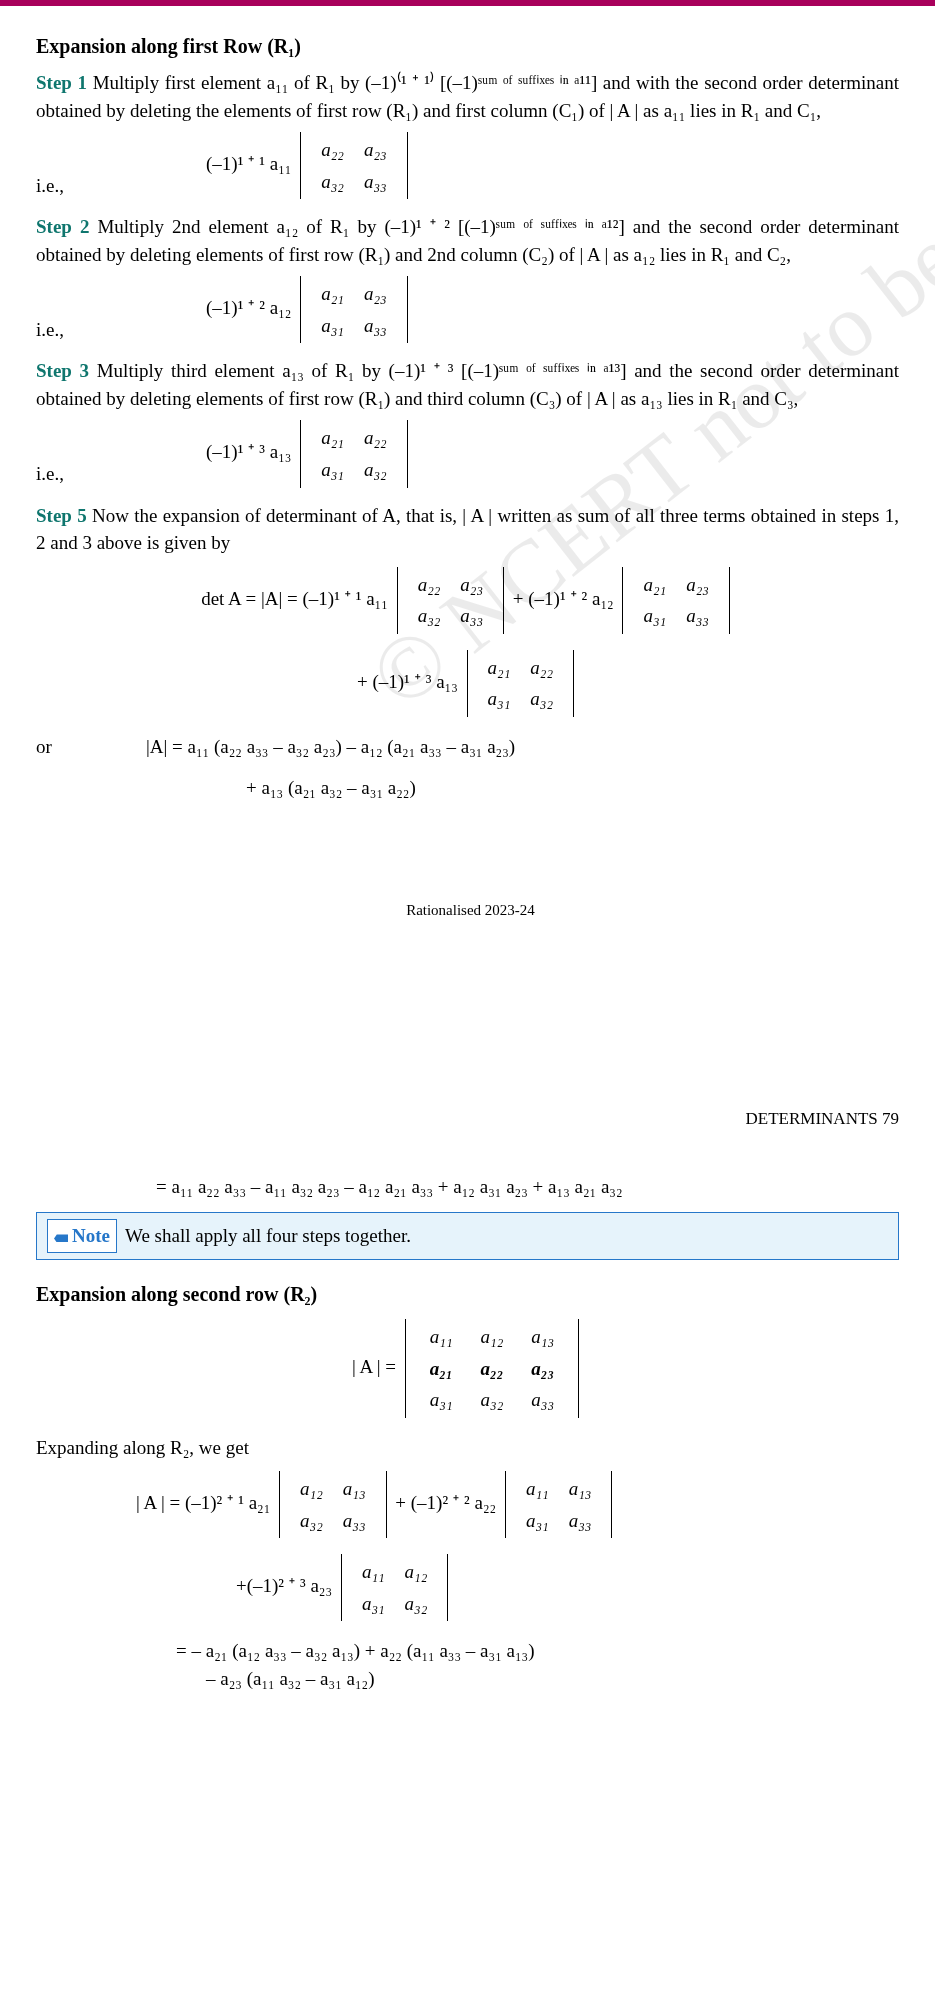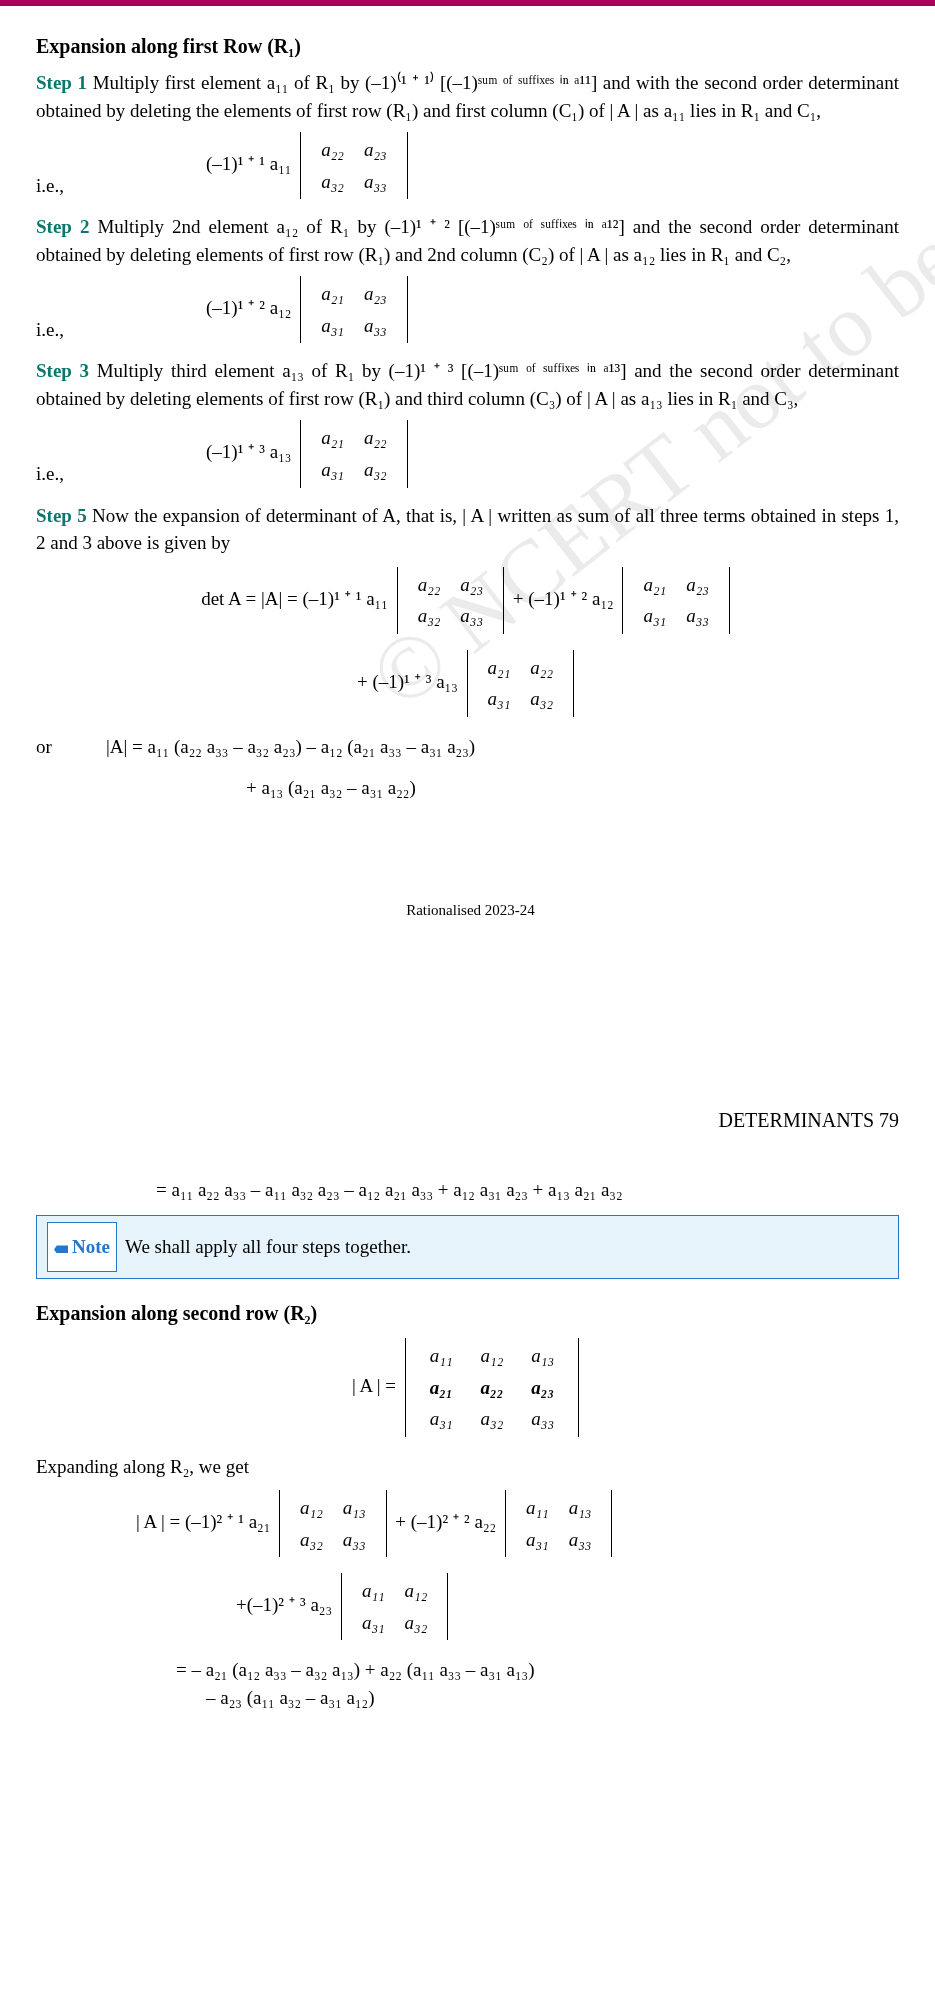--- a/index.html
+++ b/index.html
@@ -61,36 +61,36 @@
   }
   .footer-note {
     text-align: center;
     font-size: 15px;
     padding: 60px 0 180px 6px;
     color: #000;
   }
   .page-head {
     text-align: right;
     padding: 10px 36px 24px 45px;
-    font-size: 20px;
+    font-size: 17px;
   }
   .note-box {
     border: 1.5px solid #2677c9;
     background: #e6f3fb;
     padding: 6px 10px;
     margin: 12px 0 20px 0;
     display: flex;
     align-items: center;
     gap: 8px;
   }
   .note-label {
     color: #2677c9;
     font-weight: bold;
     border: 1.5px solid #2677c9;
-    padding: 10px 6px;
+    padding: 2px 6px;
     background: #fff;
     display: inline-flex;
     align-items: flex-end;
     gap: 4px;
   }
   .pen-icon::before {
     content: "";
     display: inline-block;
     width: 14px; height: 8px;
     background: #2677c9;
@@ -240,21 +240,21 @@
               <td>a₃₁</td>
               <td>a₃₂</td>
             </tr>
           </tbody>
         </table>
     </span>
   </div>
 
   <div class="eqline">
     <span class="lead">or</span>
-    <span style="">
+    <span style="margin-left:40px;">
       <span>|A| = a₁₁ (a₂₂ a₃₃ – a₃₂ a₂₃) – a₁₂ (a₂₁ a₃₃ – a₃₁ a₂₃)</span>
     </span>
   </div>
   <div class="indent-block" style="margin-left:210px;">+ a₁₃ (a₂₁ a₃₂ – a₃₁ a₂₂)</div>
 
 </div>
 
 <div class="footer-note">Rationalised 2023-24</div>
 
 <div class="page-head">DETERMINANTS        79</div>

